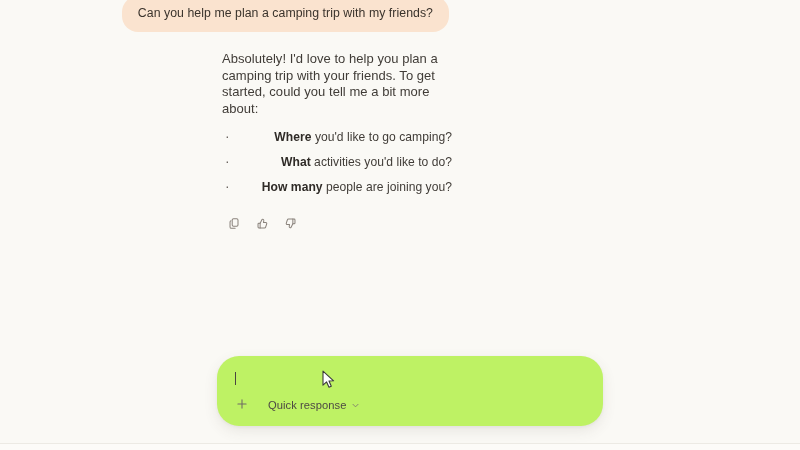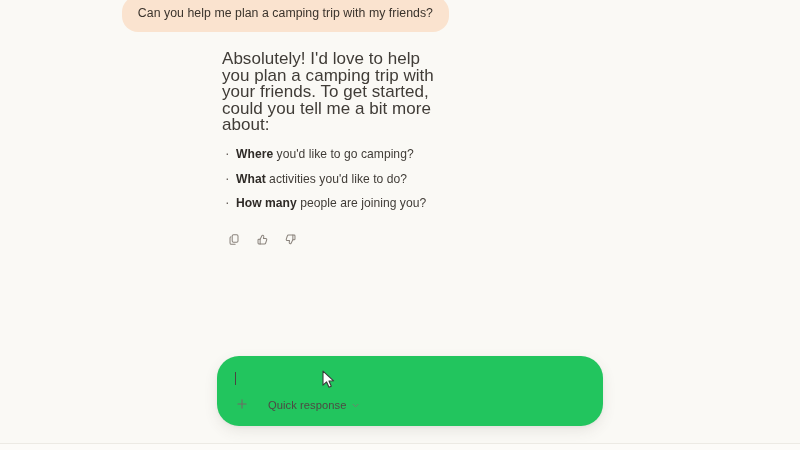--- a/index.html
+++ b/index.html
@@ -55,32 +55,33 @@
     white-space: nowrap;
   }
 
   
   .assistant-row {
     padding-left: 222px;
     padding-right: 200px;
     margin-top: 19px;
   }
   .assistant-para {
-    font-size: 17px;
+    font-size: 13px;
     line-height: 16.6px;
     letter-spacing: 0.04px;
     color: #403c37;
     margin: 0;
     max-width: 378px;
   }
 
   .assistant-list {
     list-style: none;
     margin: 12px 0 0 0;
     padding: 0;
+    text-align: right;
   }
   .assistant-list li {
     position: relative;
     font-size: 12.1px;
     line-height: 16.6px;
     letter-spacing: 0.04px;
     color: #403c37;
     padding-left: 14px;
     margin-bottom: 8px;
   }
@@ -124,21 +125,21 @@
   .action-btn svg {
     display: block;
   }
 
   
   #composer {
     position: absolute;
     left: 217px;
     top: 356px;
     width: 386px;
-    background: #22c55e;
+    background: #bef264;
     border-radius: 22px;
     box-shadow: 0 5px 14px rgba(80, 70, 60, 0.10),
                 0 1px 3px rgba(80, 70, 60, 0.06);
     padding: 9px 0 9px 0;
   }
   #composer-input-line {
     height: 26px;
     padding: 0 18px;
     display: flex;
     align-items: center;

